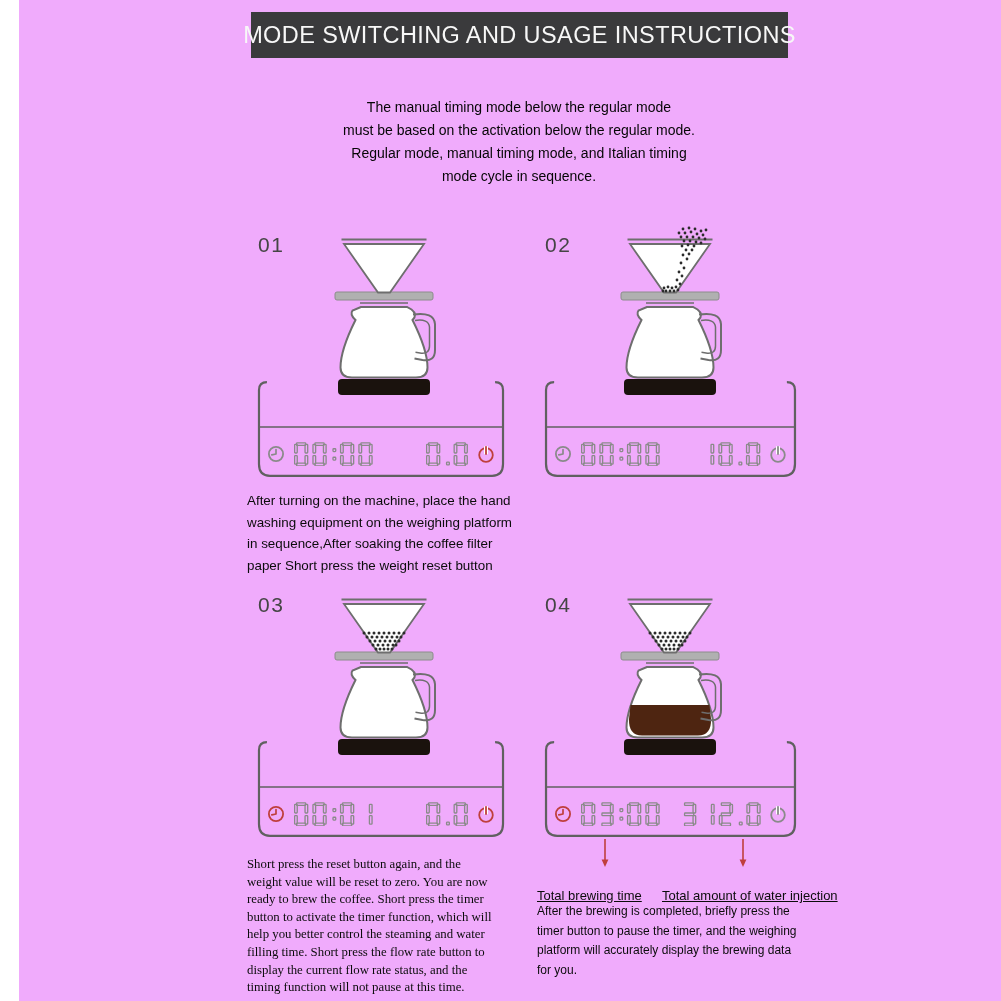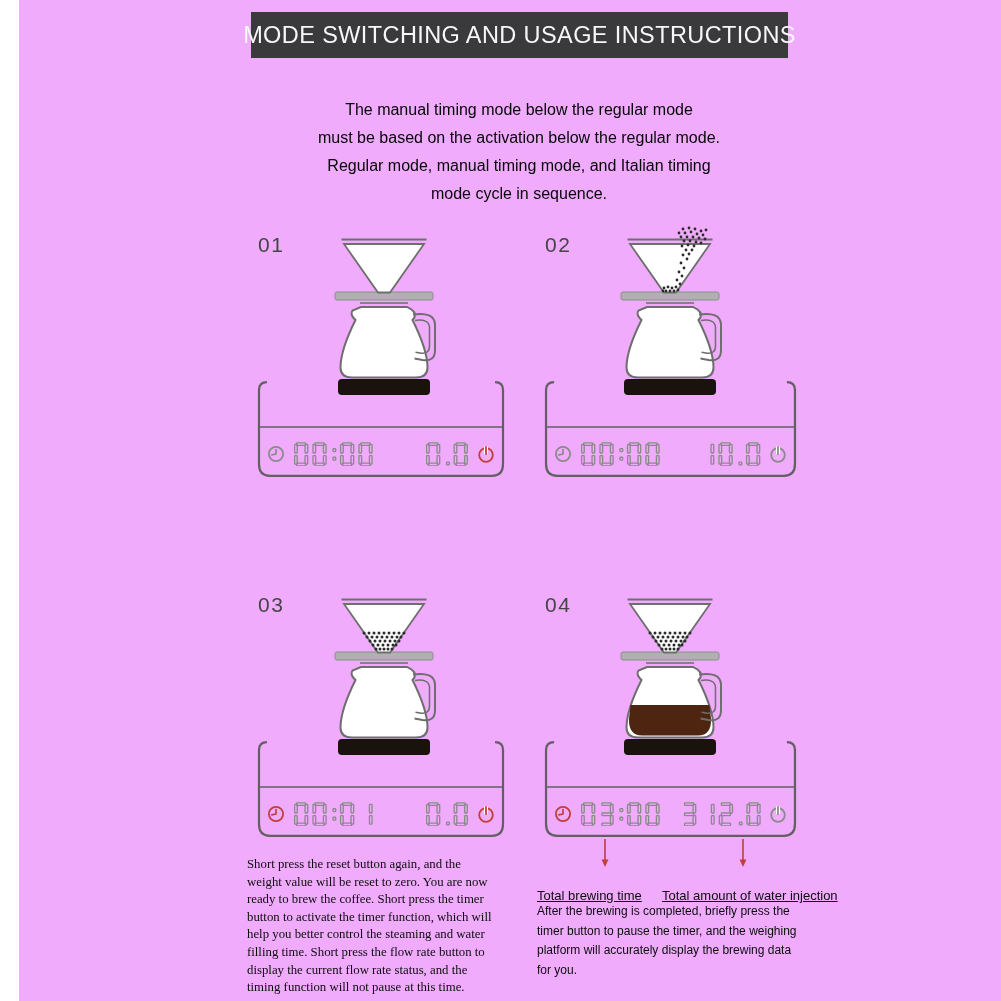--- a/index.html
+++ b/index.html
@@ -2,21 +2,21 @@
 <html><head>
 <meta charset="utf-8">
 <style>
   html,body{margin:0;padding:0;background:#ffffff;}
   .page{position:relative;width:1001px;height:1001px;background:#f0abfc;overflow:hidden;
         font-family:"Liberation Sans",sans-serif;color:#0c0c0c;margin-left:19px;}
   .banner{position:absolute;left:232px;top:12px;width:537px;height:46px;background:#3a3a3c;
           color:#f7f7f7;display:flex;align-items:center;justify-content:center;
           font-size:23.5px;letter-spacing:.4px;white-space:nowrap;}
   .intro{position:absolute;left:230px;top:96px;width:540px;text-align:center;
-         font-size:16px;line-height:28px;color:#060606;white-space:pre;}
+         font-size:14px;line-height:23px;color:#060606;white-space:pre;}
   .panel{position:absolute;}
   .p1{left:225px;top:228px;width:278px;height:360px;}
   .p2{left:512px;top:228px;width:306px;height:360px;}
   .p3{left:225px;top:588px;width:290px;height:413px;}
   .p4{left:512px;top:588px;width:306px;height:413px;}
   .step-num{position:absolute;left:14px;top:5px;font-size:21px;letter-spacing:1.5px;color:#454545;}
   .illo{position:absolute;top:-2px;}
   .c1 .illo{left:60px;} .c2 .illo{left:59px;}
   .scalebox{position:absolute;top:153px;left:13px;}
   .c1 .scalebox{width:248px;} .c2 .scalebox{width:253px;}
@@ -125,20 +125,24 @@
           </span>
         <span class="icon" style="color: rgb(191, 63, 60);">
           <svg width="18" height="19" viewBox="0 0 18 19">
               <circle cx="9" cy="10" r="6.8" fill="none" stroke="currentColor" stroke-width="1.8"></circle>
               <line x1="9" y1="1.2" x2="9" y2="9.2" stroke="#ffffff" stroke-width="4"></line>
               <line x1="9" y1="1.8" x2="9" y2="9" stroke="currentColor" stroke-width="1.8" stroke-linecap="round"></line>
             </svg>
         </span>
       </span>
     </div>
+    <div class="caption">After turning on the machine, place the hand
+washing equipment on the weighing platform
+in sequence,After soaking the coffee filter
+paper Short press the weight reset button</div>
   </div>
 
   <div class="panel p2 c2">
     <div class="step-num">02</div>
     <svg class="illo" width="160" height="170" viewBox="0 0 160 170">
       <rect x="31" y="66" width="98" height="8" rx="2" fill="#b0b0b0" stroke="#8c8c8c" stroke-width="1"></rect>
       <path d="M40,18 L120,18 L86,66.5 L74,66.5 Z" fill="#ffffff" stroke="#6e6e6e" stroke-width="1.8"></path>
       <path d="M37.5,13.5 L122.5,13.5" stroke="#6e6e6e" stroke-width="2.2" fill="none"></path>
       <g fill="#2b2b2b">
         <circle cx="93" cy="3" r="1.4"></circle>

